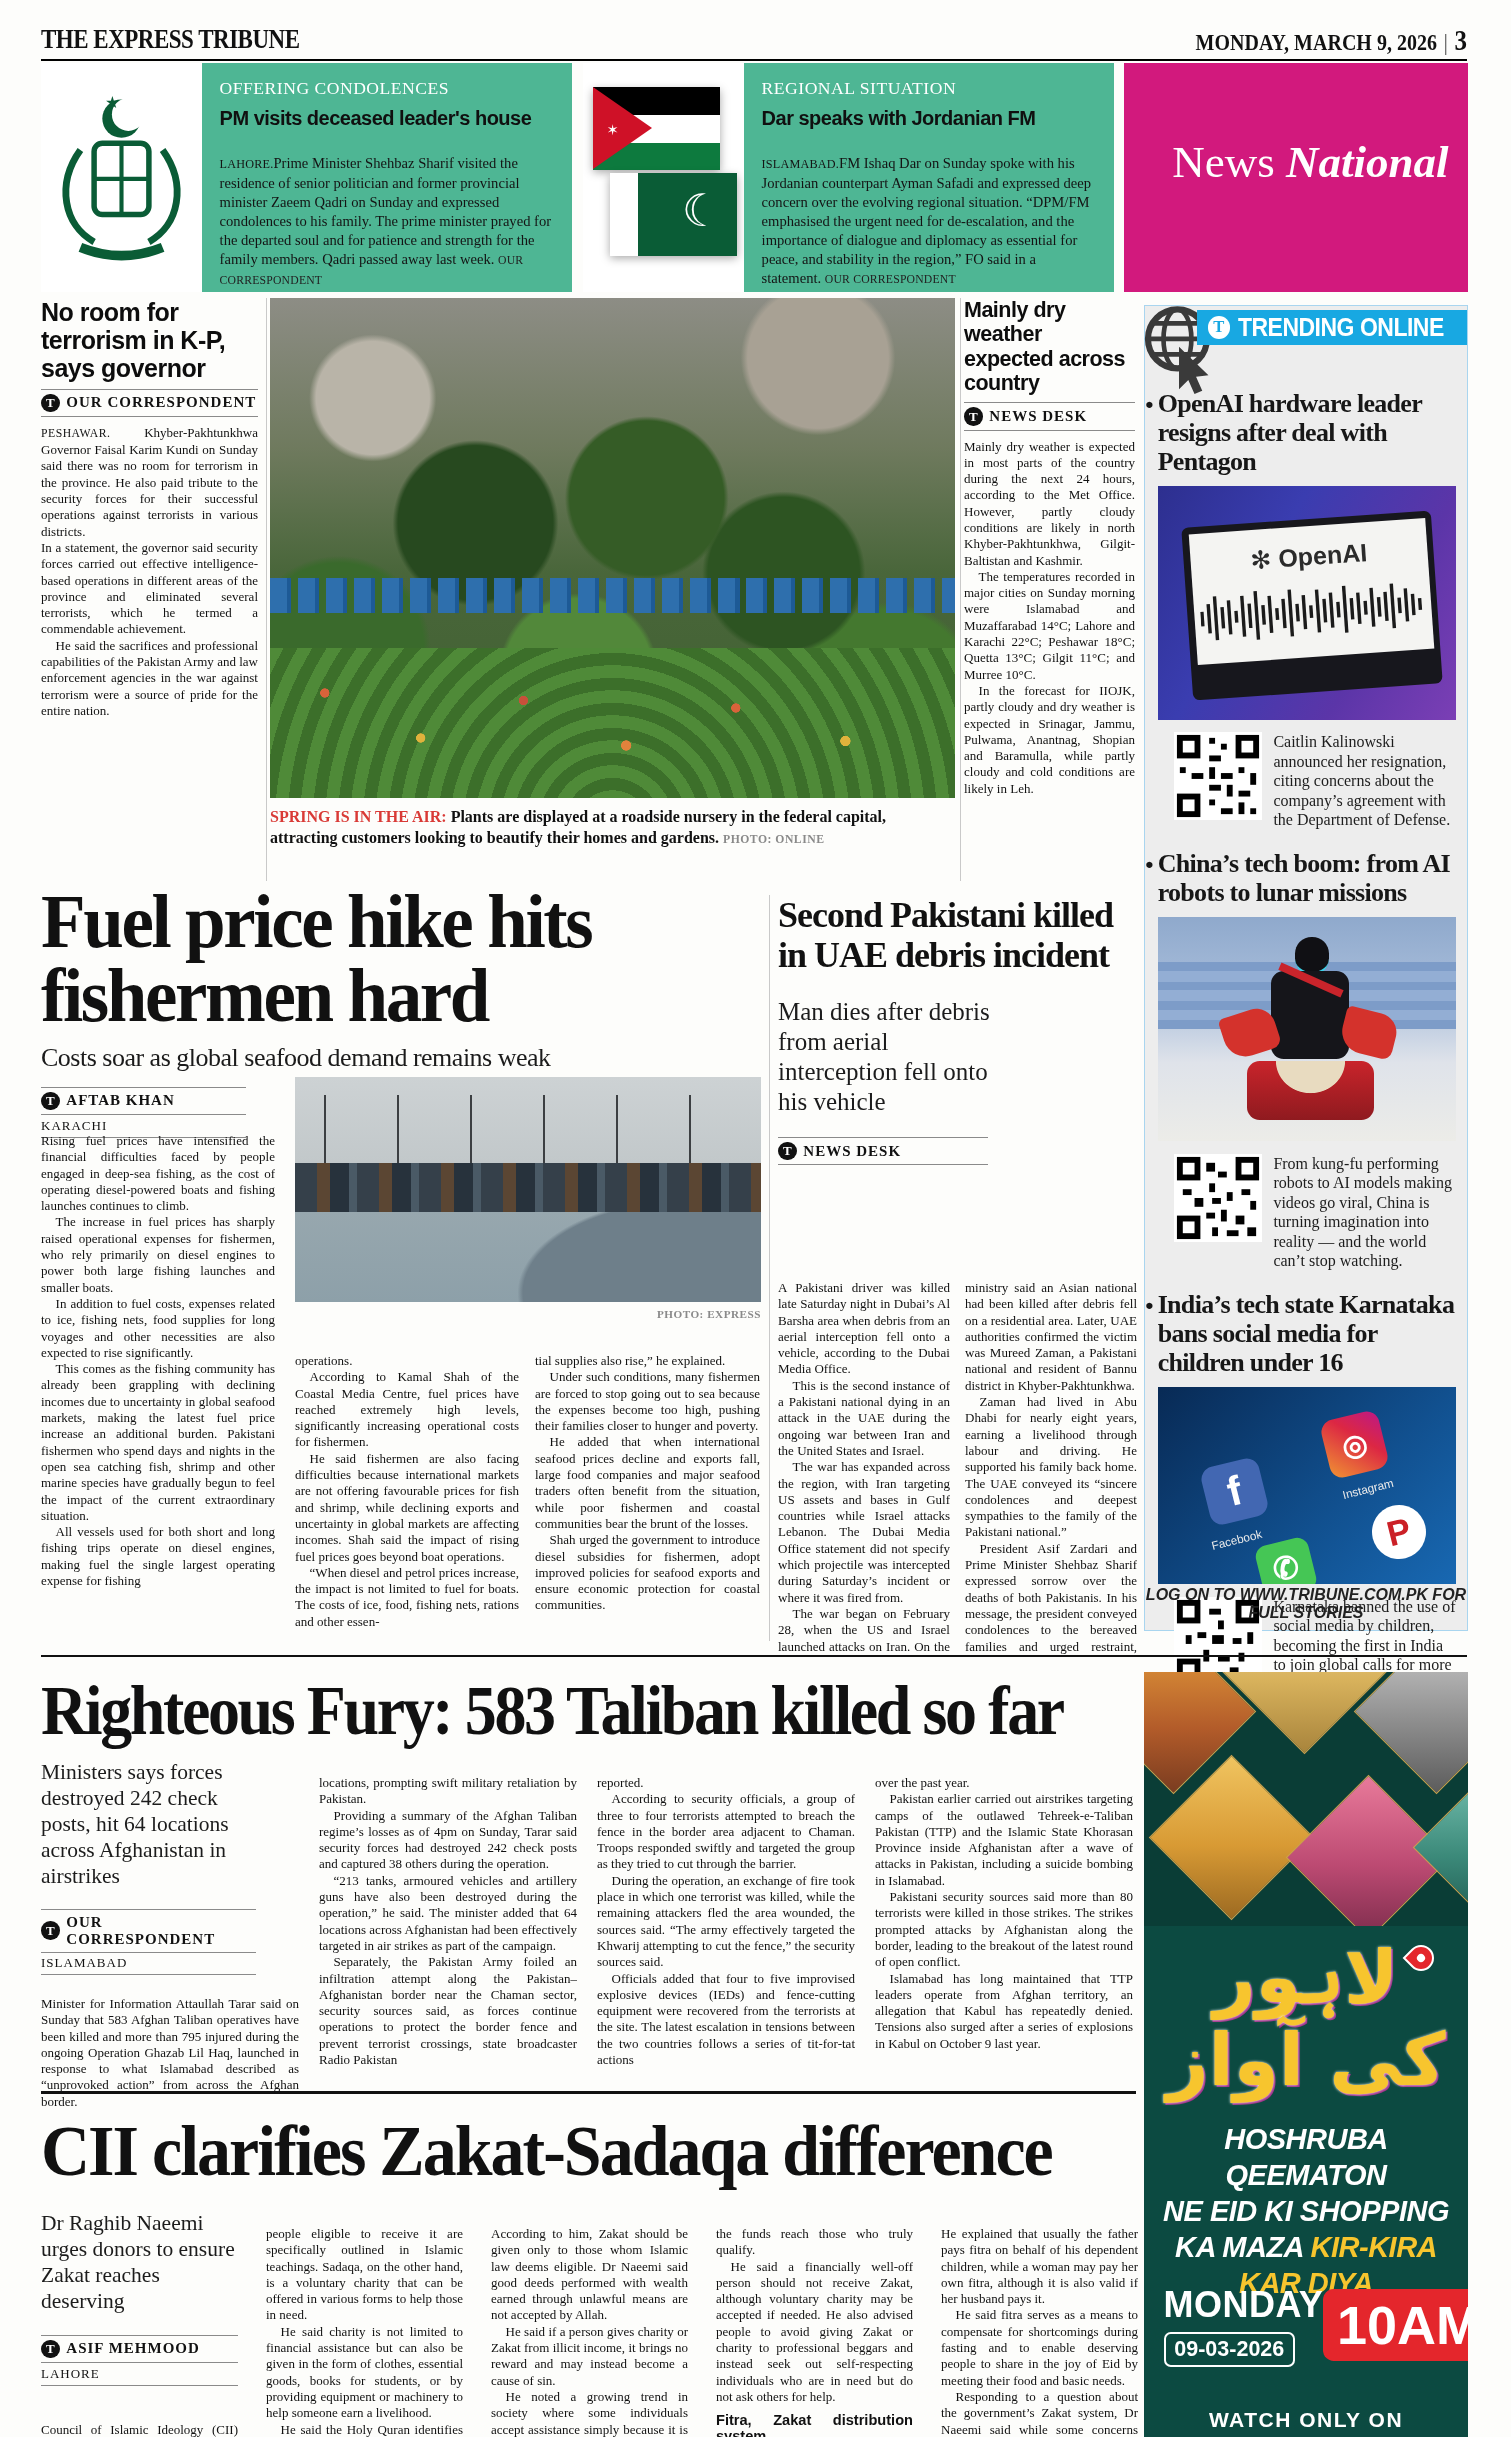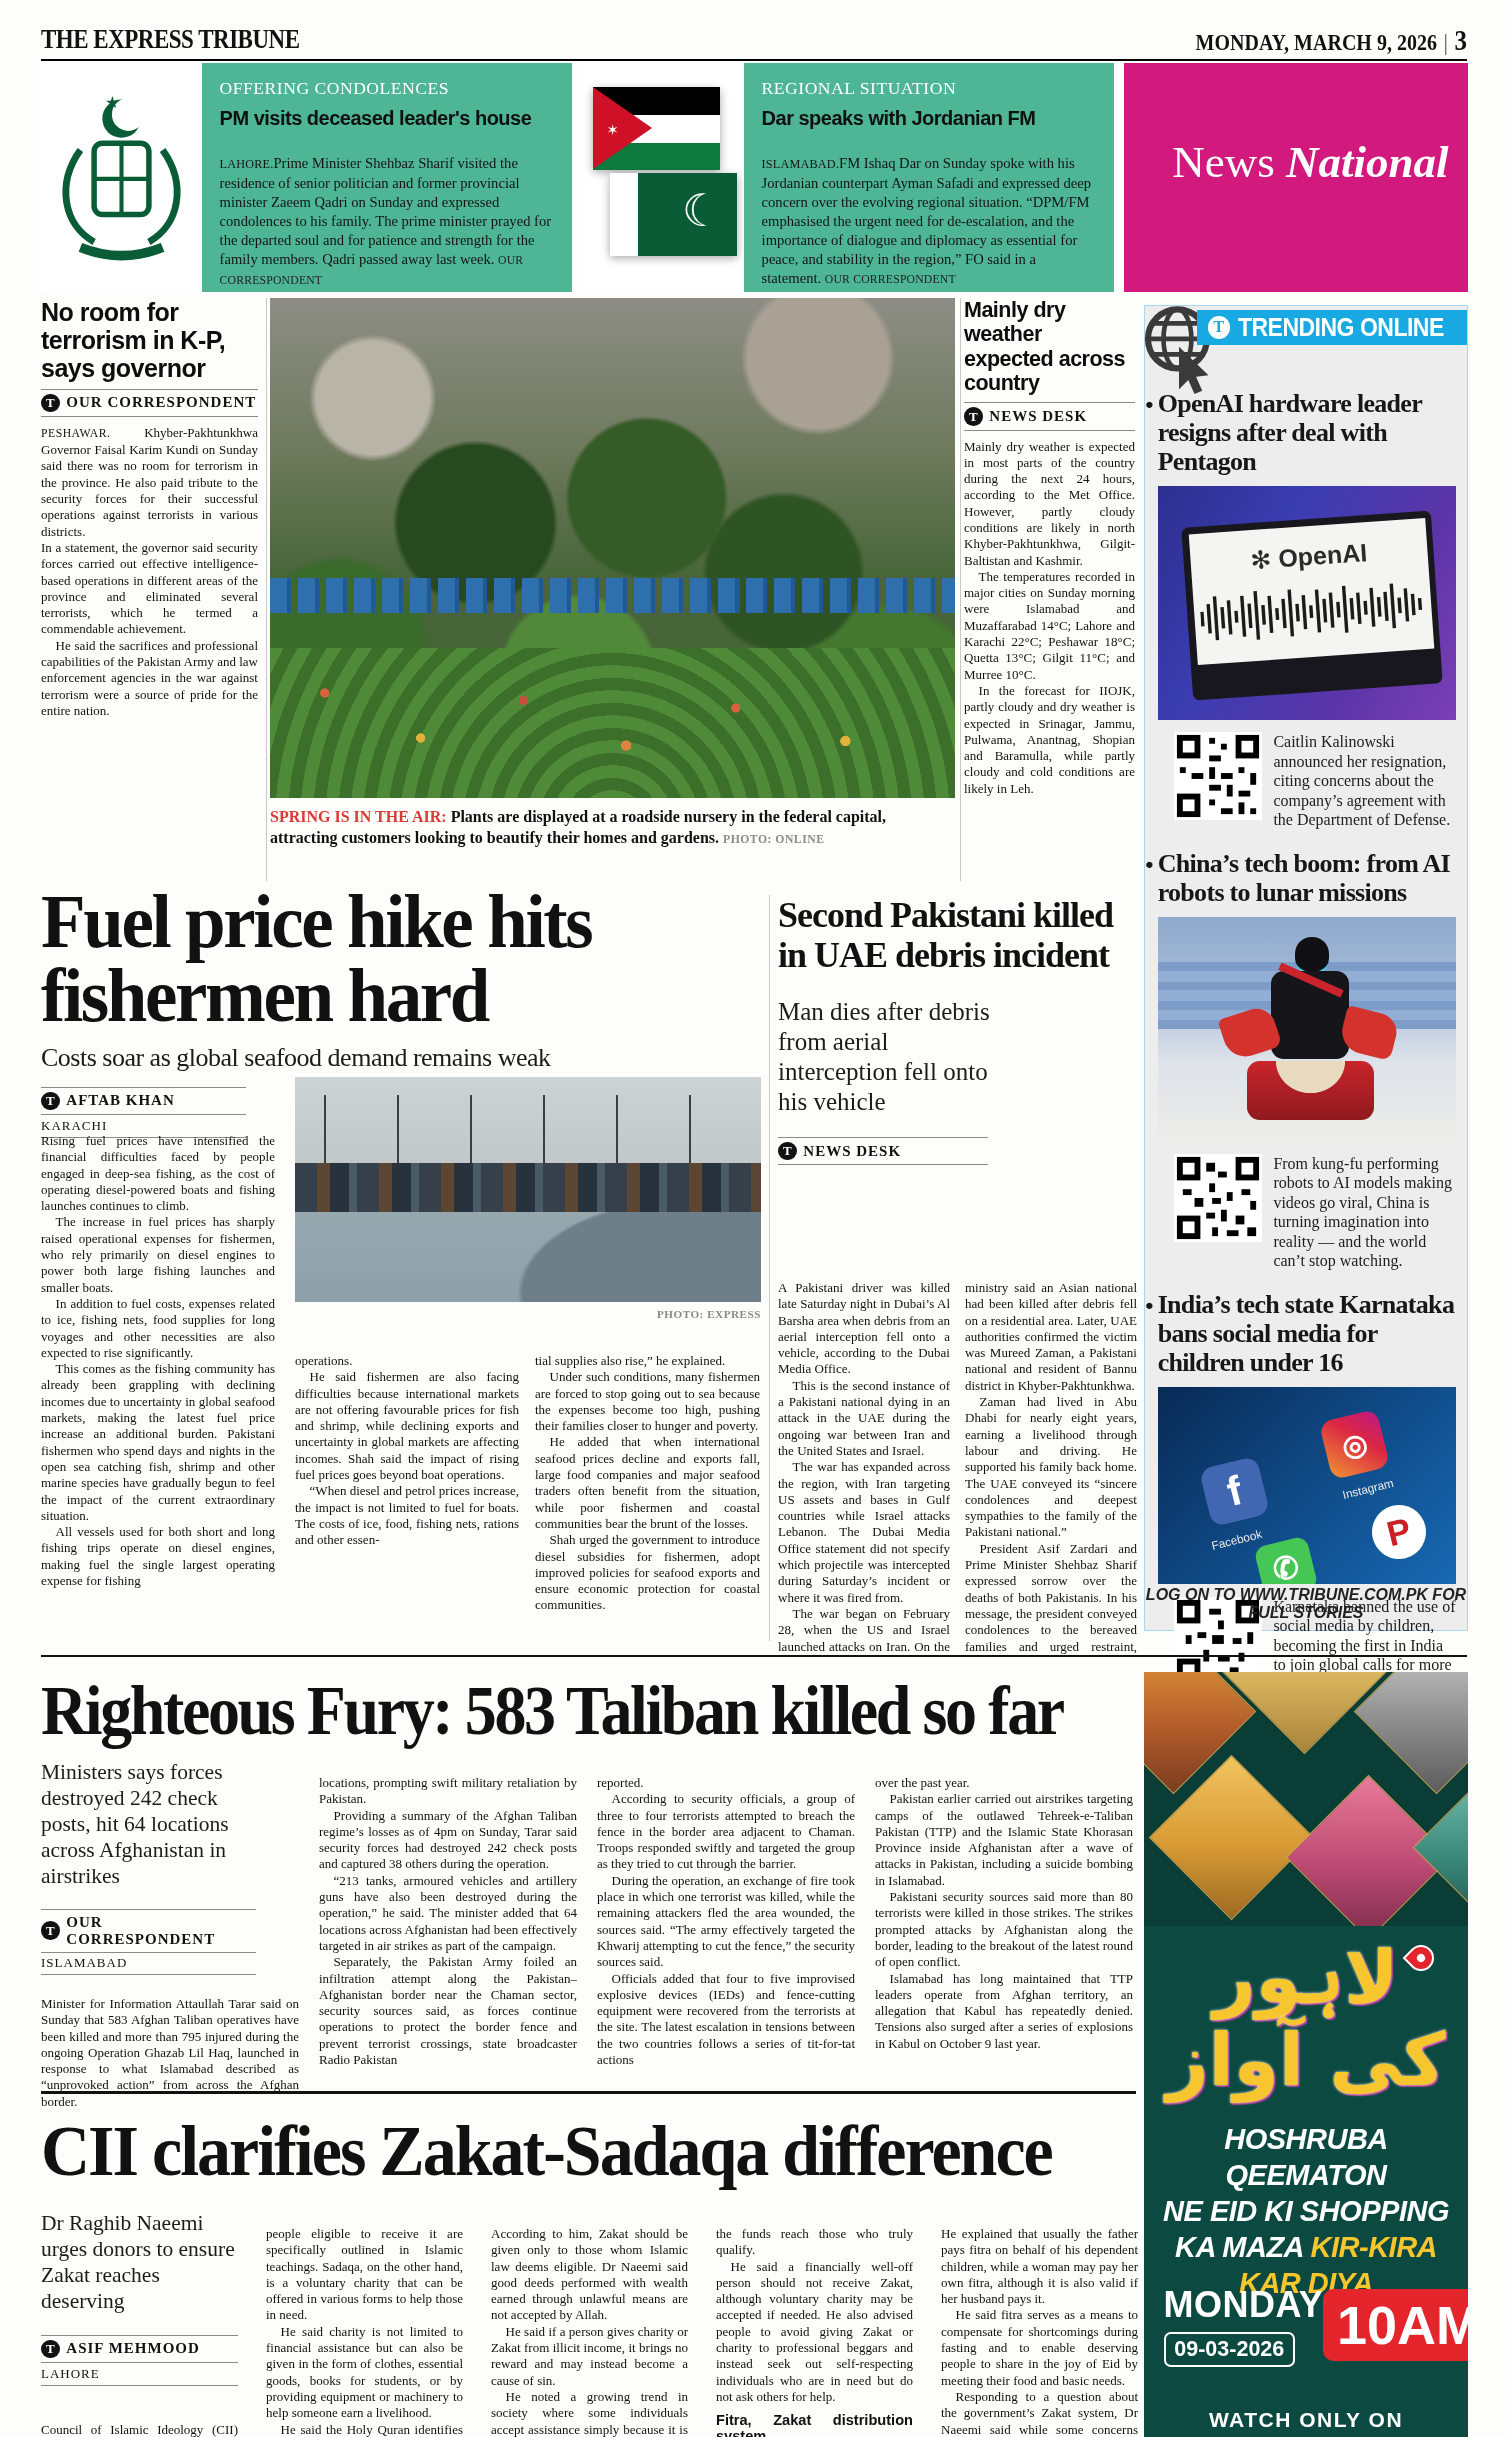--- a/index.html
+++ b/index.html
@@ -512,20 +512,21 @@
   <div id="boats-credit" data-name="photo-credit">PHOTO: EXPRESS</div>
   <div id="fuel-c1" class="bodycol" data-name="fuel-body-col1">
       <p>Rising fuel prices have intensified the financial difficulties faced by people engaged in deep-sea fishing, as the cost of operating diesel-powered boats and fishing launches continues to climb.</p>
       <p>The increase in fuel prices has sharply raised operational expenses for fishermen, who rely primarily on diesel engines to power both large fishing launches and smaller boats.</p>
       <p>In addition to fuel costs, expenses related to ice, fishing nets, food supplies for long voyages and other necessities are also expected to rise significantly.</p>
       <p>This comes as the fishing community has already been grappling with declining incomes due to uncertainty in global seafood markets, making the latest fuel price increase an additional burden. Pakistani fishermen who spend days and nights in the open sea catching fish, shrimp and other marine species have gradually begun to feel the impact of the current extraordinary situation.</p>
       <p>All vessels used for both short and long fishing trips operate on diesel engines, making fuel the single largest operating expense for fishing</p>
     </div>
   <div id="fuel-c2" class="bodycol" data-name="fuel-body-col2">
       <p>operations.</p>
+      <p>According to Kamal Shah of the Coastal Media Centre, fuel prices have reached extremely high levels, significantly increasing operational costs for fishermen.</p>
       <p>He said fishermen are also facing difficulties because international markets are not offering favourable prices for fish and shrimp, while declining exports and uncertainty in global markets are affecting incomes. Shah said the impact of rising fuel prices goes beyond boat operations.</p>
       <p>“When diesel and petrol prices increase, the impact is not limited to fuel for boats. The costs of ice, food, fishing nets, rations and other essen-</p>
     </div>
   <div id="fuel-c3" class="bodycol" data-name="fuel-body-col3">
       <p>tial supplies also rise,” he explained.</p>
       <p>Under such conditions, many fishermen are forced to stop going out to sea because the expenses become too high, pushing their families closer to hunger and poverty.</p>
       <p>He added that when international seafood prices decline and exports fall, large food companies and major seafood traders often benefit from the situation, while poor fishermen and coastal communities bear the brunt of the losses.</p>
       <p>Shah urged the government to introduce diesel subsidies for fishermen, adopt improved policies for seafood exports and ensure economic protection for coastal communities.</p>
     </div>
 

